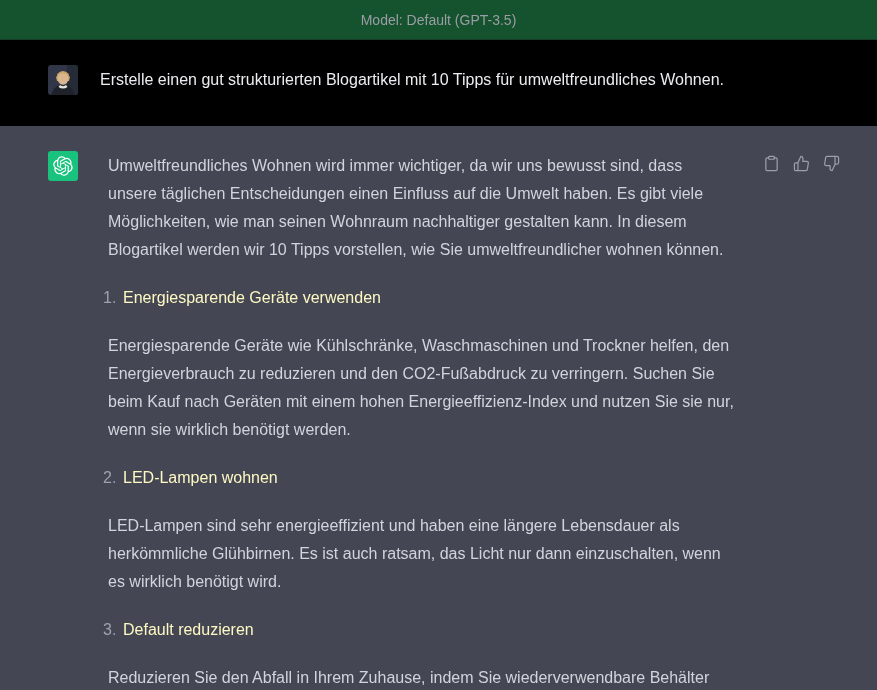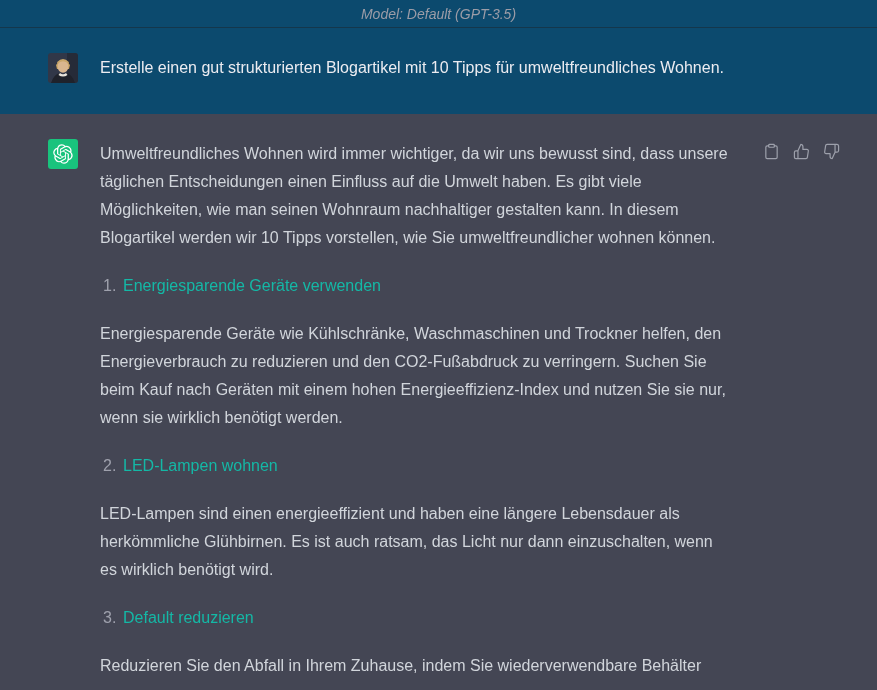--- a/index.html
+++ b/index.html
@@ -7,38 +7,37 @@
   body {
     width: 877px; height: 690px;
     overflow: hidden;
     background: #343541;
     font-family: "Liberation Sans", sans-serif;
     -webkit-font-smoothing: antialiased;
   }
 
   
   .model-bar {
-    height: 28px;
-    background: #0c4a6e;
+    height: 40px;
+    background: #14532d;
     border-bottom: 1px solid rgba(32,33,35,.45);
     display: flex; align-items: center; justify-content: center;
     color: #9b9ca7;
     font-size: 14px;
-    font-style: italic;
   }
 
   
   .row-inner {
     display: flex;
     align-items: flex-start;
     gap: 22px;
     padding: 0 37px 0 48px;
   }
   .row-user {
-    background: #0c4a6e;
+    background: #000000;
     padding: 25px 0 31px;
   }
   .row-assistant {
     background: #444654;
     padding: 25px 0 40px;
     min-height: 565px;
   }
 
   .avatar {
     width: 30px; height: 30px;
@@ -55,31 +54,31 @@
   .msg-text {
     flex: 1 1 auto;
     max-width: 662px;
     font-size: 16px;
     line-height: 28px;
     color: #d1d5db;
     padding-top: 1px;
   }
   .row-user .msg-text { color: #ececf1; }
 
-  .msg-text p { margin: 0 0 20px 0; }
+  .msg-text p { margin: 0 0 20px 8px; }
   .msg-text p:last-child { margin-bottom: 0; }
 
   .tip-head { display: flex; margin: 0 0 20px 0; }
   .tip-num {
     flex-shrink: 0;
     width: 23px;
     padding-left: 3px;
     color: #9fa1ad;
   }
-  .tip-title { color: #14b8a6; text-align: center; }
+  .tip-title { color: #fef9c3; text-align: center; }
 
   
   .actions {
     display: flex;
     gap: 12px;
     flex-shrink: 0;
     margin-left: 6px;
     padding-top: 3px;
     color: #9da0ab;
   }
@@ -130,21 +129,21 @@
       <div class="tip-head">
         <span class="tip-num">1.</span>
         <span class="tip-title">Energiesparende Geräte verwenden</span>
       </div>
       <p>Energiesparende Geräte wie Kühlschränke, Waschmaschinen und Trockner helfen, den Energieverbrauch zu reduzieren und den CO2-Fußabdruck zu verringern. Suchen Sie beim Kauf nach Geräten mit einem hohen Energieeffizienz-Index und nutzen Sie sie nur, wenn sie wirklich benötigt werden.</p>
 
       <div class="tip-head">
         <span class="tip-num">2.</span>
         <span class="tip-title">LED-Lampen wohnen</span>
       </div>
-      <p>LED-Lampen sind einen energieeffizient und haben eine längere Lebensdauer als herkömmliche Glühbirnen. Es ist auch ratsam, das Licht nur dann einzuschalten, wenn es wirklich benötigt wird.</p>
+      <p>LED-Lampen sind sehr energieeffizient und haben eine längere Lebensdauer als herkömmliche Glühbirnen. Es ist auch ratsam, das Licht nur dann einzuschalten, wenn es wirklich benötigt wird.</p>
 
       <div class="tip-head">
         <span class="tip-num">3.</span>
         <span class="tip-title">Default reduzieren</span>
       </div>
       <p>Reduzieren Sie den Abfall in Ihrem Zuhause, indem Sie wiederverwendbare Behälter</p>
     </div>
 
     <div class="actions">
       <button class="icon-btn">

